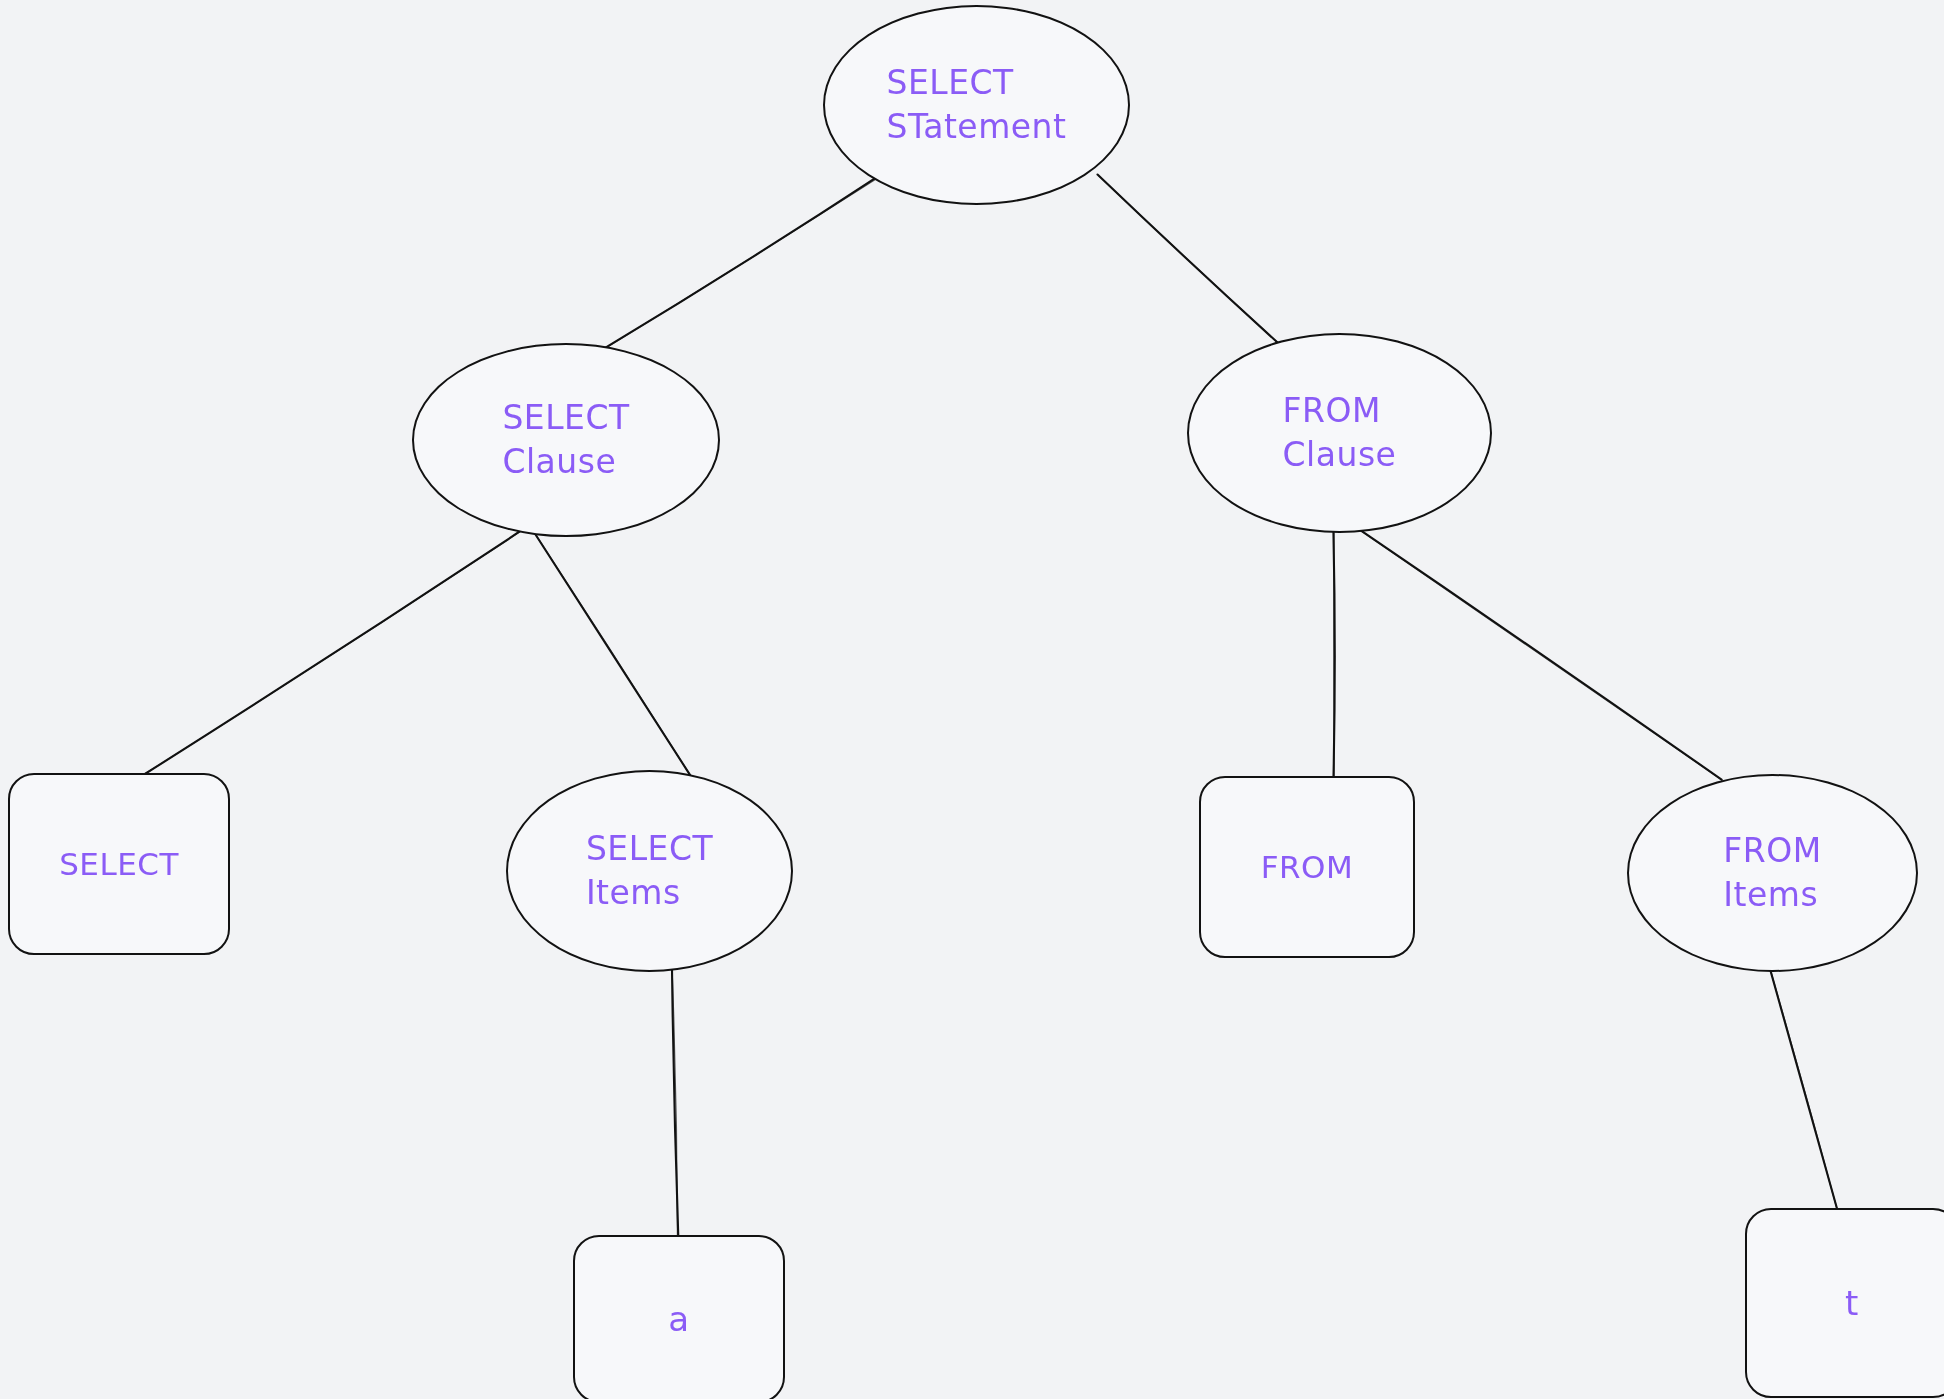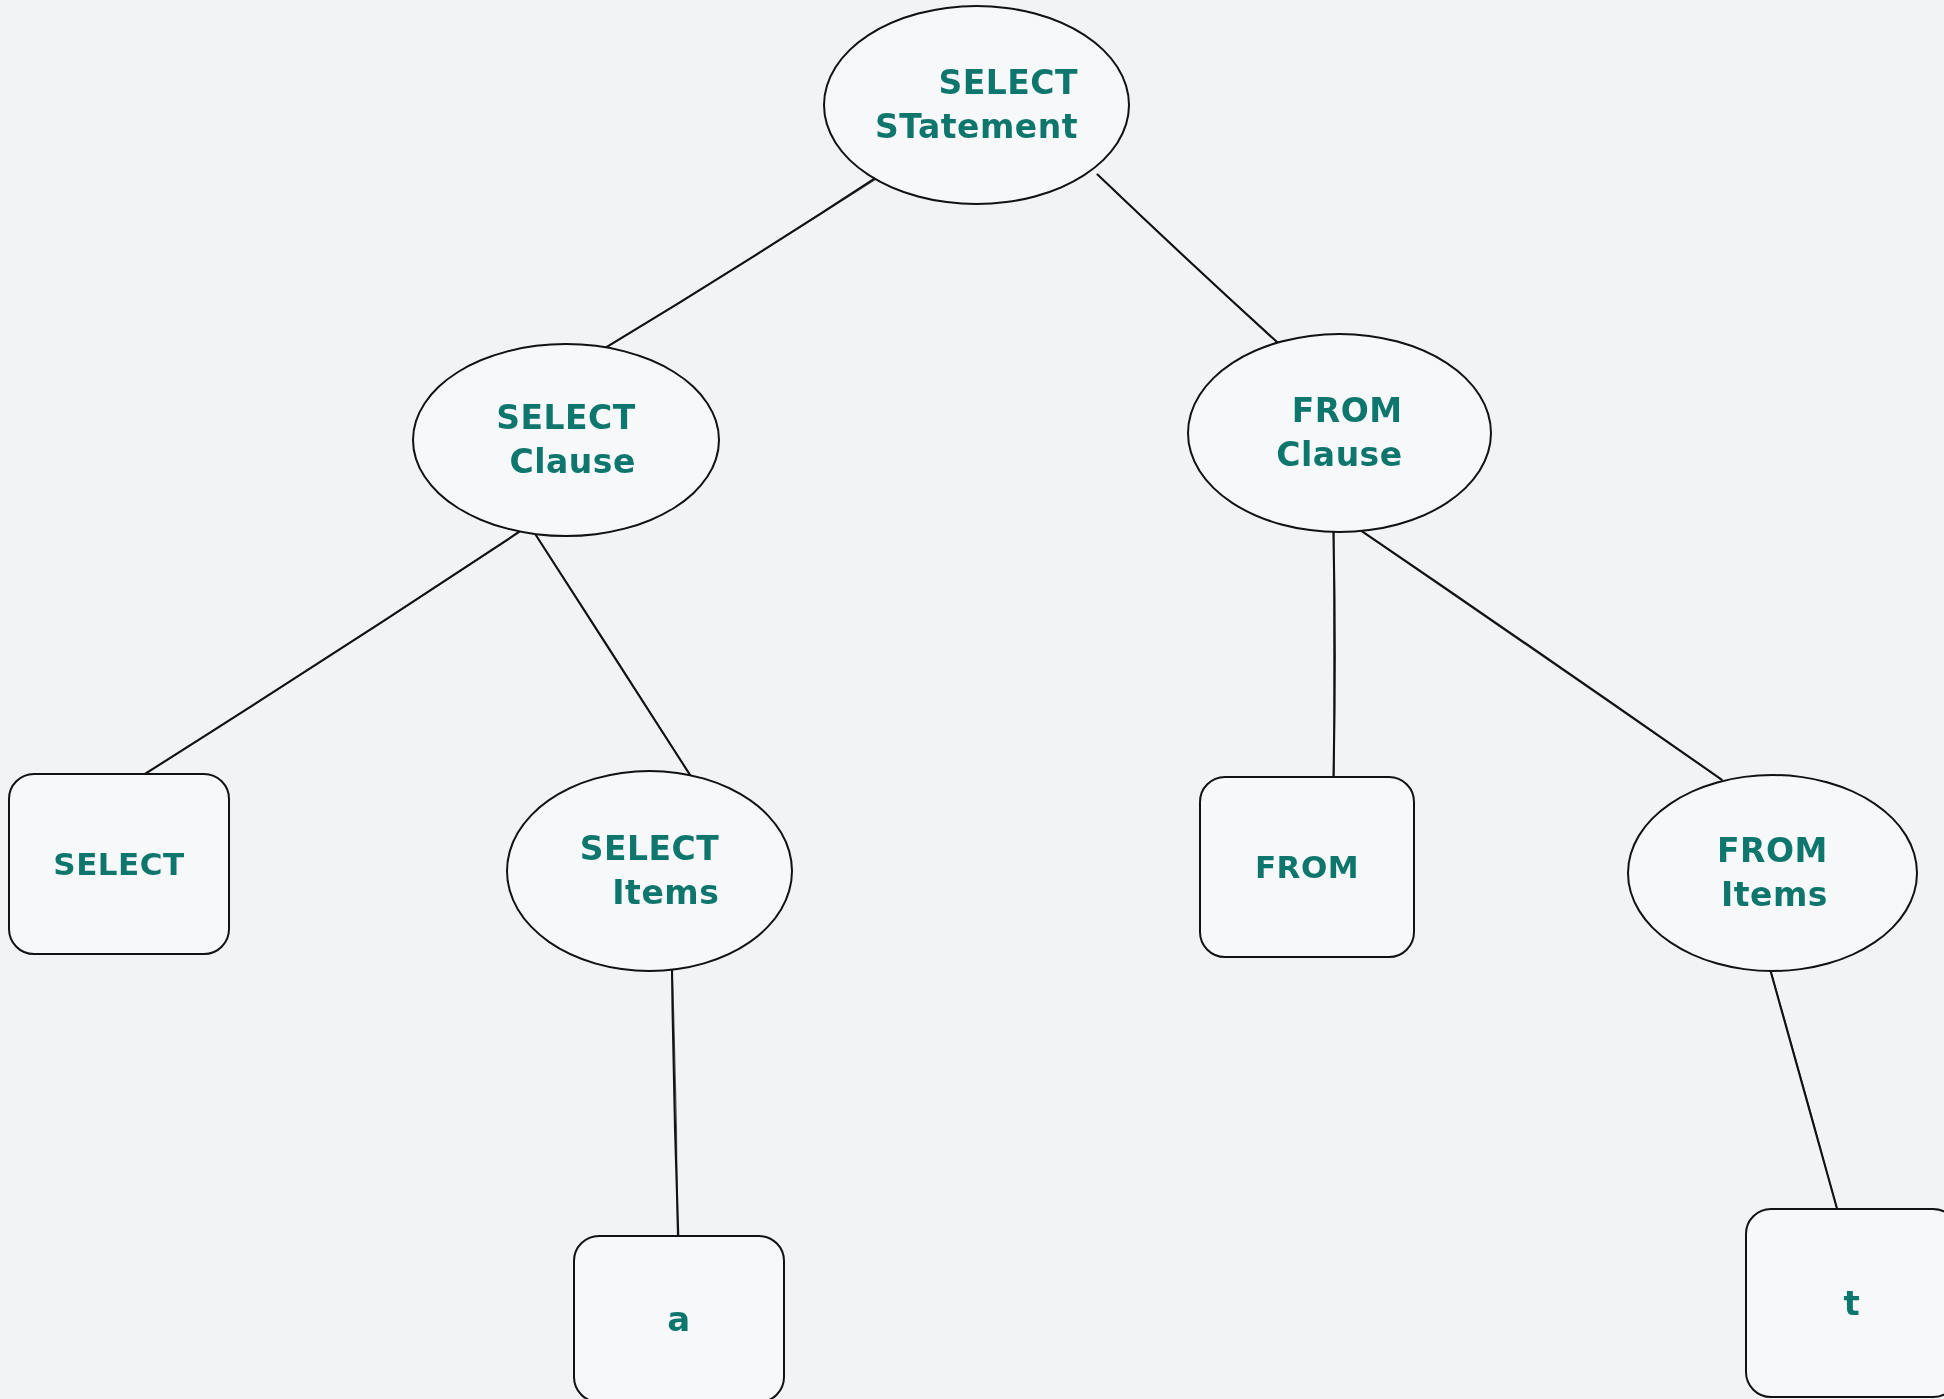--- a/index.html
+++ b/index.html
@@ -37,25 +37,25 @@
     background: #f7f8fa;
     border: 2.2px solid #121212;
   }
   .node.ellipse {
     border-radius: 50%;
   }
   .node.rect {
     border-radius: 26px;
   }
   .node-label {
-    text-align: right;
-    color: #0f766e;
+    text-align: left;
+    color: #8b5cf6;
     font-family: "DejaVu Sans", sans-serif;
     font-size: 33px;
-    font-weight: 700;
+    font-weight: 400;
     line-height: 1.32;
     letter-spacing: 0.5px;
     white-space: pre-line;
     user-select: none;
   }
   .node-label.small {
     font-size: 31px;
   }
   .node-label.mono1 {
     font-size: 34px;

